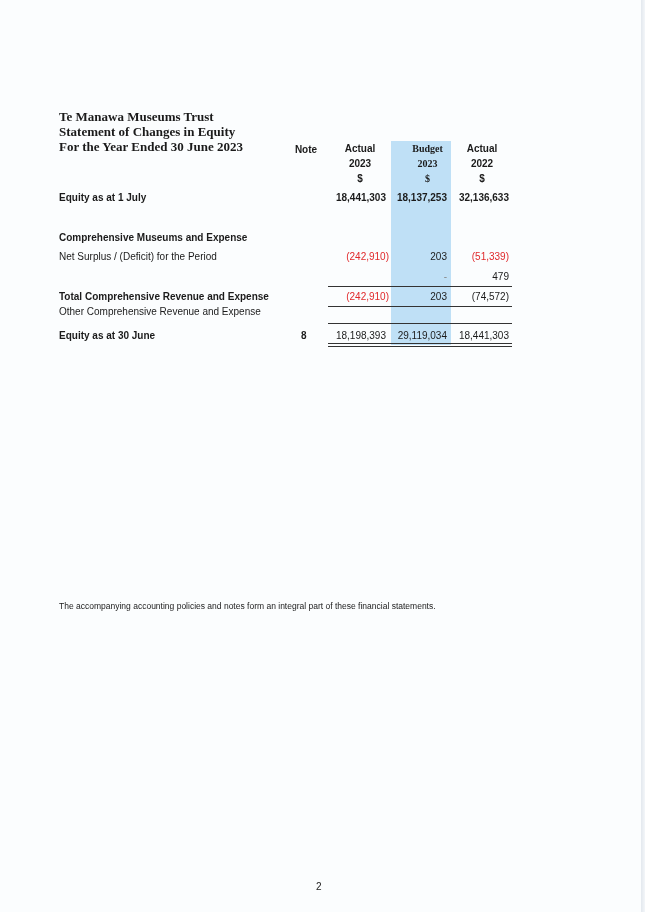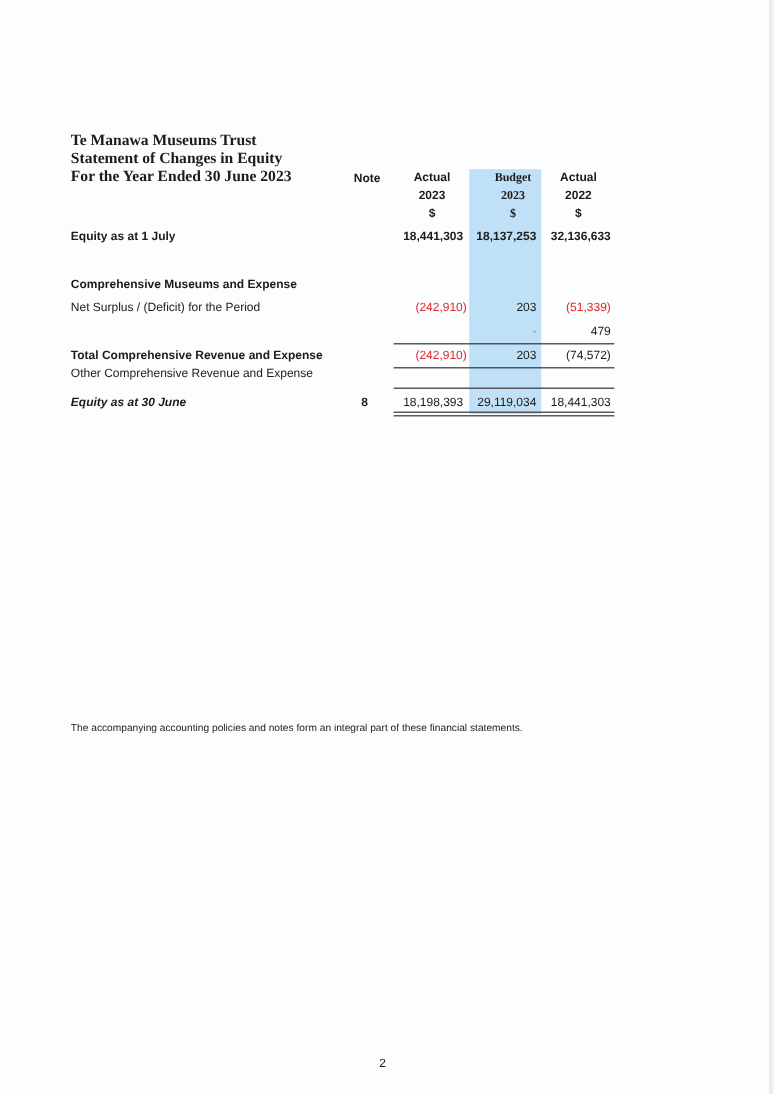--- a/index.html
+++ b/index.html
@@ -89,21 +89,21 @@
   <div class="txt b" style="left:59px; top:290px;">Total Comprehensive Revenue and Expense</div>
   <div class="num neg" style="right:256px; top:290px;">(242,910)</div>
   <div class="num" style="right:198px; top:290px;">203</div>
   <div class="num" style="right:136px; top:290px;">(74,572)</div>
 </div>
 
 <div class="rule" style="left:328px; top:306px; width:184px;"></div>
 <div class="rule" style="left:328px; top:323px; width:184px;"></div>
 
 <div>
-  <div class="txt b" style="left:59px; top:329px;font-style:italic;">Equity as at 30 June</div>
+  <div class="txt b" style="left:59px; top:329px;">Equity as at 30 June</div>
   <div class="txt b" style="left:301px; top:329px;">8</div>
   <div class="num" style="right:259px; top:329px;">18,198,393</div>
   <div class="num" style="right:198px; top:329px;">29,119,034</div>
   <div class="num" style="right:136px; top:329px;">18,441,303</div>
 </div>
 
 <div class="dbl" style="left:328px; top:343px; width:184px;"></div>
 
 <div class="footnote">The accompanying accounting policies and notes form an integral part of these financial statements.</div>
 <div class="pageno">2</div>

